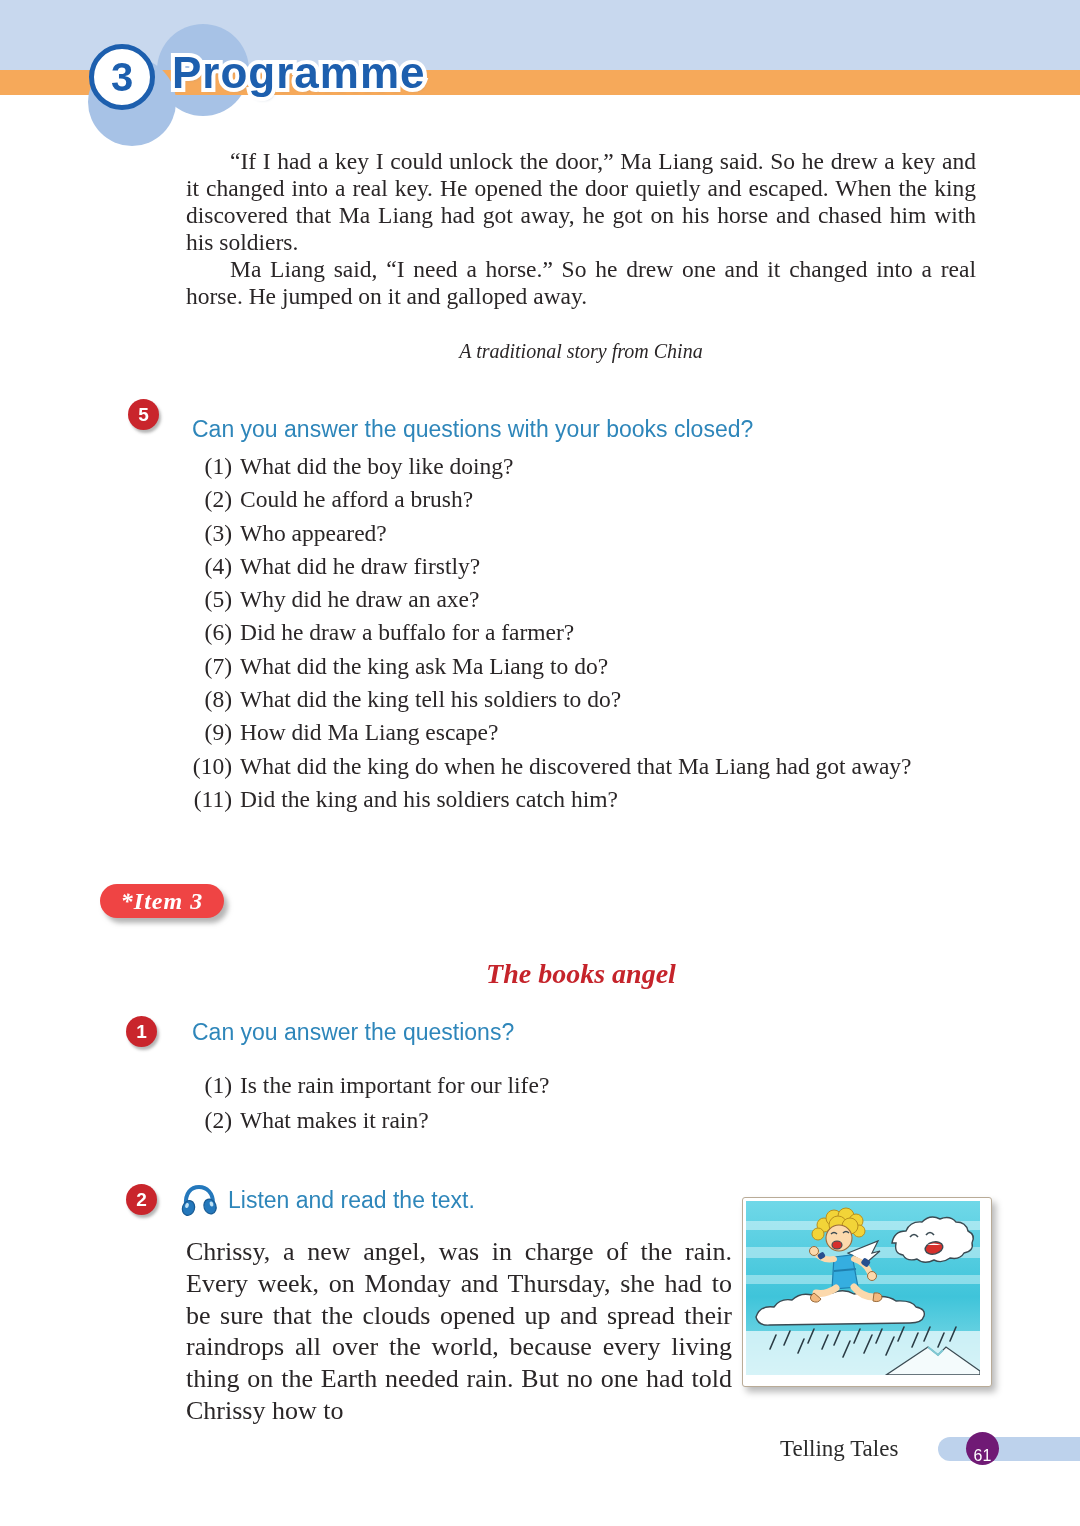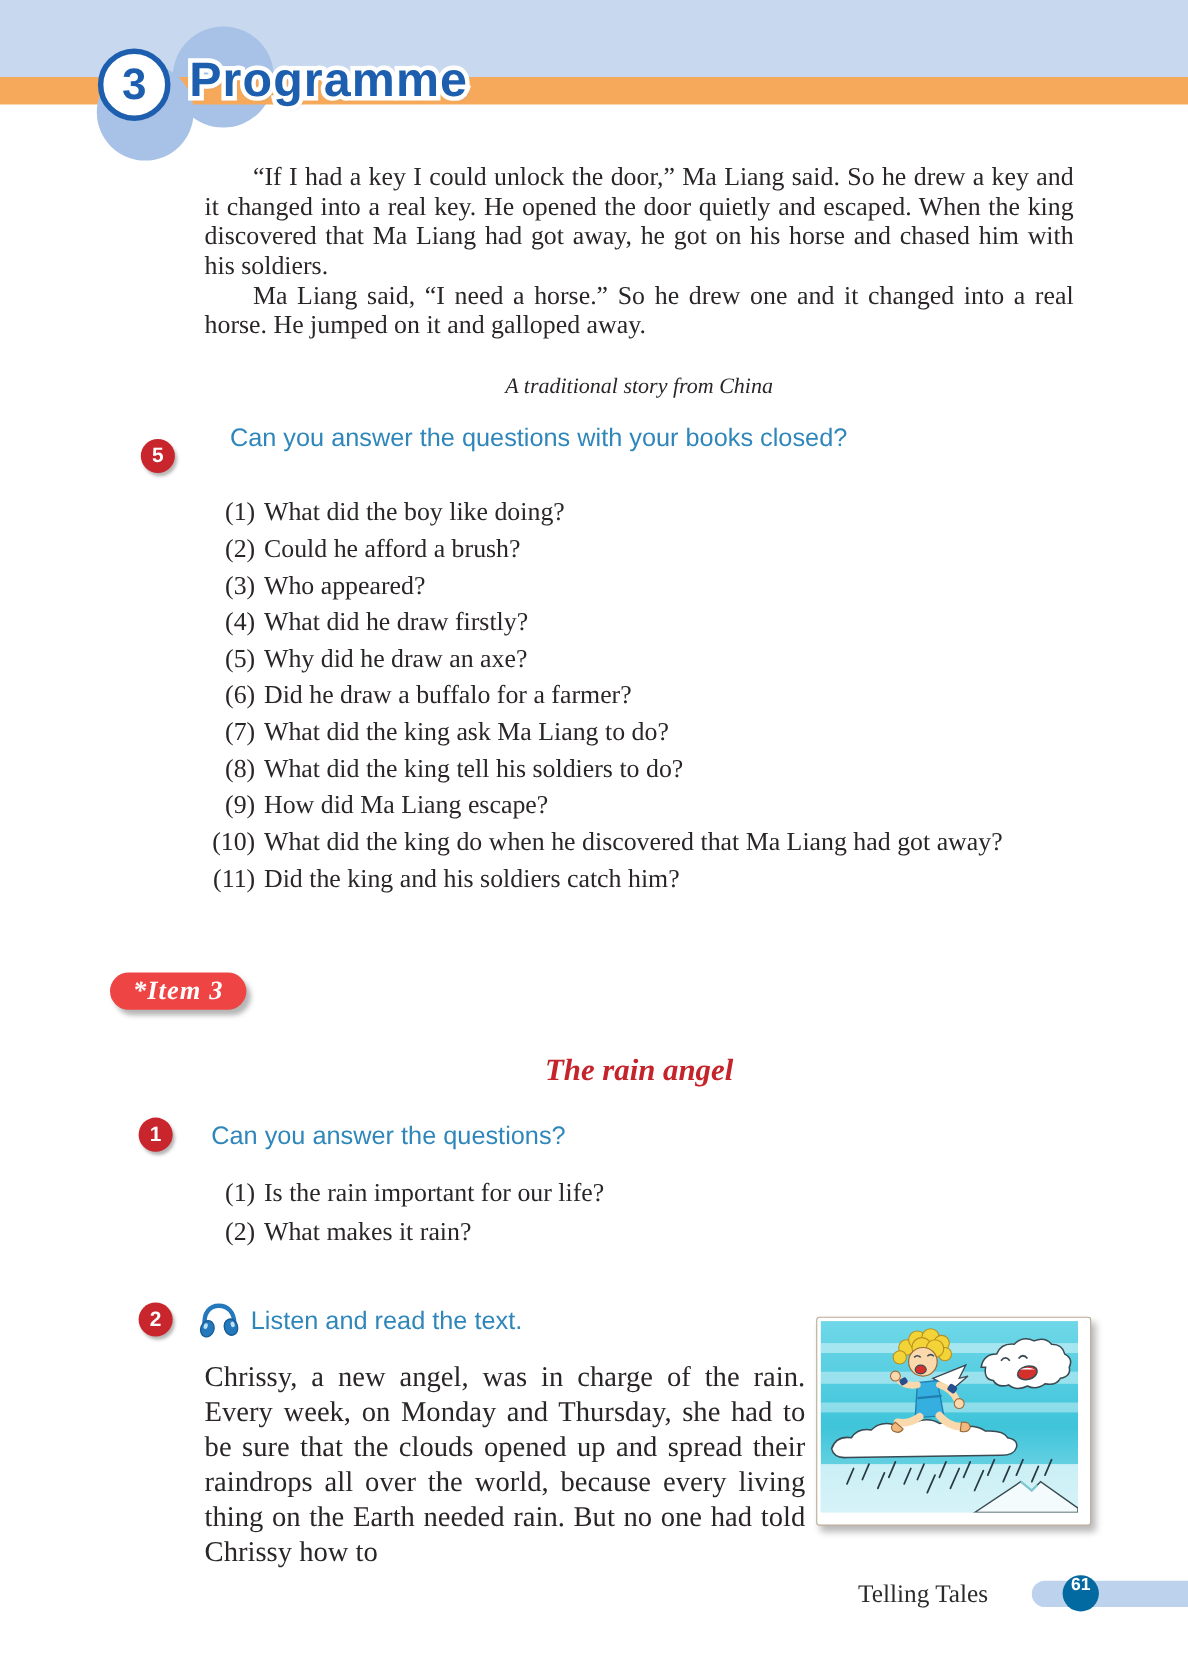--- a/index.html
+++ b/index.html
@@ -61,23 +61,23 @@
     position:absolute;left:742px;top:1197px;width:242px;height:182px;background:#ffffff;
     padding:3px;border:1px solid #b9ab97;border-radius:3px;
     box-shadow:4px 5px 7px rgba(0,0,0,.28);
   }
   .illustration-frame svg{display:block;}
   .headphones{position:absolute;left:178px;top:1180px;}
   
   .footer-title{position:absolute;left:780px;top:1436px;width:128px;font-size:23px;color:#2b2b2b;}
   .footer-pill{position:absolute;left:938px;top:1437px;width:142px;height:24px;background:#bdd2ec;border-radius:13px 0 0 13px;}
   .footer-circle{
-    position:absolute;left:966px;top:1432px;width:33px;height:33px;border-radius:50%;background:#0369a1;
-    display:flex;align-items:flex-start;justify-content:center;
-    font-family:"Liberation Sans",sans-serif;font-weight:bold;font-size:16px;color:#ffffff;
+    position:absolute;left:966px;top:1432px;width:33px;height:33px;border-radius:50%;background:#701a75;
+    display:flex;align-items:flex-end;justify-content:center;
+    font-family:"Liberation Sans",sans-serif;font-weight:normal;font-size:16px;color:#ffffff;
   }
 </style>
 </head>
 <body>
 
 <div class="page">
 
   <div class="header-bg"></div>
   <div class="deco-circle deco-b"></div>
   <div class="stripe"></div>
@@ -92,21 +92,21 @@
 
   <div class="story">
     <p>“If I had a key I could unlock the door,” Ma Liang said. So he drew a key and it changed into a real key. He opened the door quietly and escaped. When the king discovered that Ma Liang had got away, he got on his horse and chased him with his soldiers.</p>
     <p>Ma Liang said, “I need a horse.” So he drew one and it changed into a real horse. He jumped on it and galloped away.</p>
   </div>
   <div class="attribution">A traditional story from China</div>
 
   <div class="num-badge" style="left:128px;top:399px;">
     <span>5</span>
   </div>
-  <div class="prompt" style="left:192px;top:384px;margin-left:17px;">Can you answer the questions with your books closed?</div>
+  <div class="prompt" style="left:192px;top:416px;">Can you answer the questions with your books closed?</div>
 
   <div class="q-list q-list-5" style="top:453px;width:800px;">
     <div class="q-row">
         <span class="q-num">(1)</span>
         <span>What did the boy like doing?</span>
       </div>
     <div class="q-row">
         <span class="q-num">(2)</span>
         <span>Could he afford a brush?</span>
       </div>
@@ -142,21 +142,21 @@
         <span class="q-num">(10)</span>
         <span>What did the king do when he discovered that Ma Liang had got away?</span>
       </div>
     <div class="q-row">
         <span class="q-num">(11)</span>
         <span>Did the king and his soldiers catch him?</span>
       </div>
   </div>
 
   <div class="item-pill">*Item 3</div>
-  <div class="rain-title">The rain angel</div>
+  <div class="rain-title">The books angel</div>
 
   <div class="num-badge" style="left:126px;top:1016px;">
     <span>1</span>
   </div>
   <div class="prompt" style="left:192px;top:1019px;">Can you answer the questions?</div>
 
   <div class="q-list q-list-1" style="top:1072px;width:600px;">
     <div class="q-row">
         <span class="q-num">(1)</span>
         <span>Is the rain important for our life?</span>

